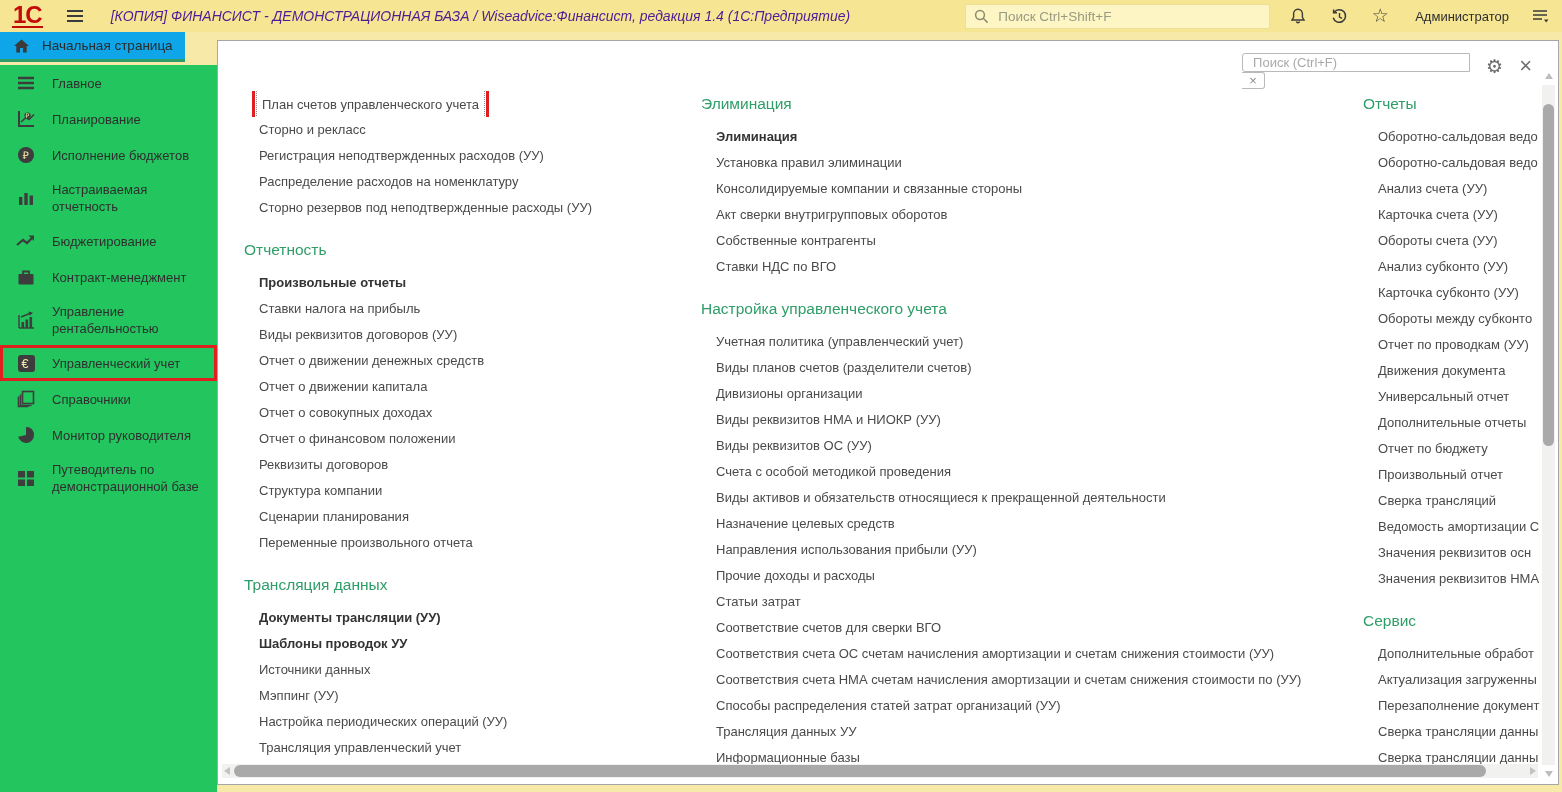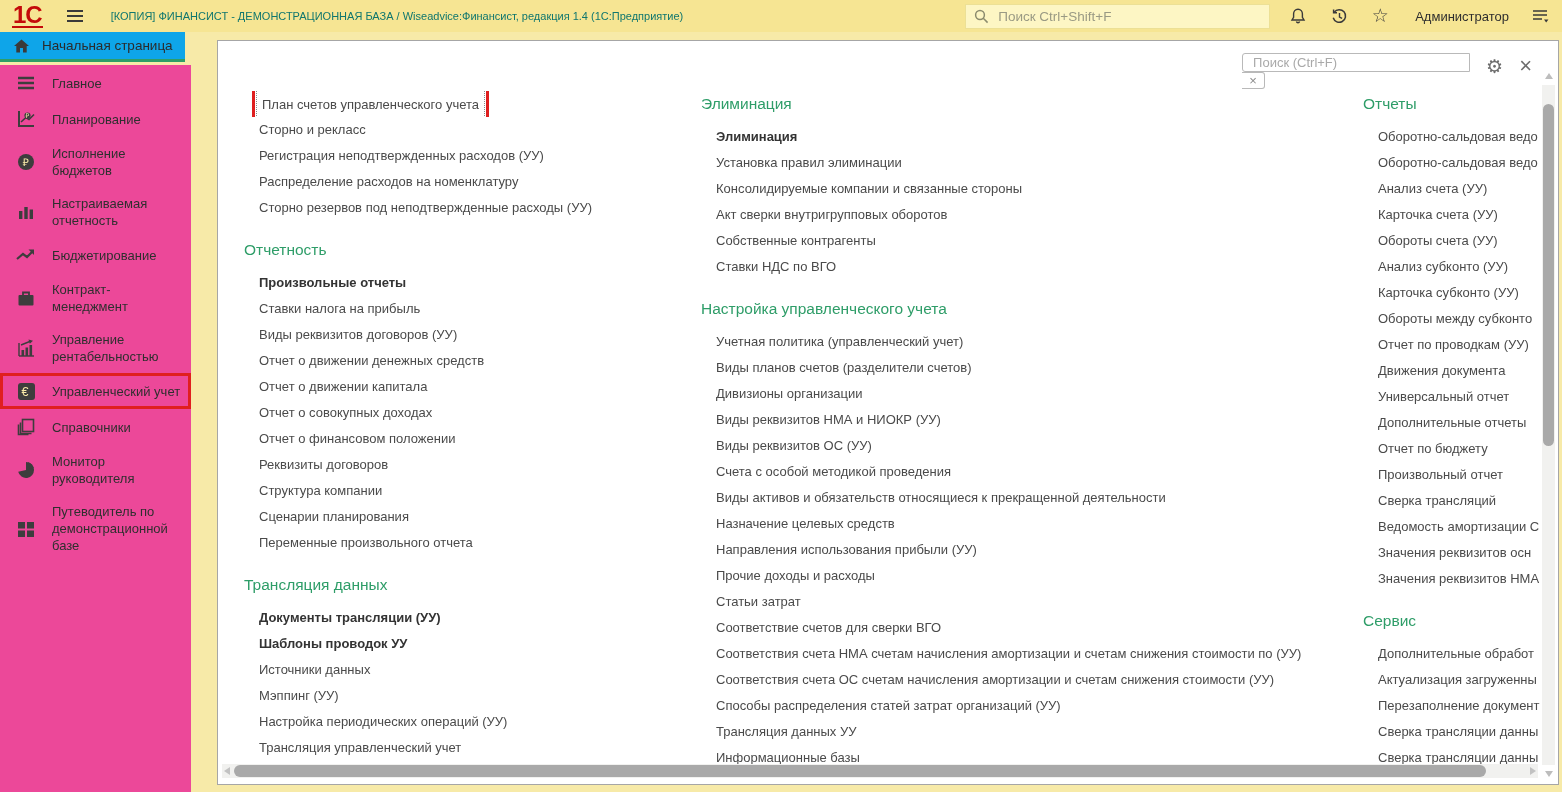--- a/index.html
+++ b/index.html
@@ -5,37 +5,37 @@
   html,body{margin:0;padding:0;background:#e9e9e9;}
   #app{position:relative;width:1562px;height:792px;background:#f7eaa8;
        font-family:"Liberation Sans","DejaVu Sans",sans-serif;overflow:hidden;
        box-sizing:border-box;}
   
   .topbar{position:absolute;left:0;top:0;width:1562px;height:32px;background:#f6e593;
           display:flex;align-items:center;padding:0 12px;box-sizing:border-box;}
   .logo{color:#c40a0a;font-weight:bold;font-size:24px;letter-spacing:-1px;
         border-bottom:2px solid #c40a0a;line-height:22px;padding:0 1px;}
   .tb-burger{margin-left:22px;display:flex;align-items:center;}
-  .tb-title{margin-left:26px;font-size:11px;color:#0f766e;white-space:nowrap;}
+  .tb-title{margin-left:26px;font-size:14px;color:#4c1d95;white-space:nowrap;font-style:italic;}
   .tb-search{margin-left:auto;width:305px;height:25px;background:#fdf6c4;border:1px solid #ece095;
              display:flex;align-items:center;gap:7px;padding:0 8px;box-sizing:border-box;}
   .tb-search input{flex:1;border:none;outline:none;background:transparent;font-size:13.5px;
                    color:#4a4a4a;font-family:inherit;}
   .tb-search input::placeholder{color:#9a9a84;}
   .tb-icons{display:flex;align-items:center;gap:21px;margin-left:18px;}
   .tb-ic{display:flex;align-items:center;justify-content:center;width:20px;height:20px;color:#3c3c3c;}
   .tb-star{font-size:19px;color:#3c3c3c;line-height:20px;}
   .tb-user{font-size:13px;color:#2e2e2e;margin-left:4px;white-space:nowrap;}
   
   .tab{position:absolute;left:0;top:32px;width:185px;height:30px;background:#0ea5e9;
        border-bottom:3px solid #2e9d68;display:flex;align-items:center;gap:12px;
        padding:0 0 0 13px;box-sizing:border-box;cursor:default;}
   .tab-label{font-size:13.5px;color:#2b2b2b;white-space:nowrap;}
   
-  .sidebar{position:absolute;left:0;top:65px;width:191px;bottom:0;background:#ec4899;}
+  .sidebar{position:absolute;left:0;top:65px;width:217px;bottom:0;background:#22c55e;}
   .side-item{display:flex;align-items:center;gap:16px;padding:8px 8px 8px 16px;cursor:pointer;}
   .side-item .s-ic{flex:0 0 20px;height:20px;display:flex;align-items:center;justify-content:center;}
   .side-label{font-size:13px;color:#2f2f2f;line-height:17px;max-width:160px;}
   .side-item.hl{outline:3px solid #e01f1f;outline-offset:-3px;}
   
   .main{position:absolute;left:217px;top:40px;width:1342px;height:745px;background:#fff;
         border:1px solid #a6a6a6;box-sizing:border-box;}
   .chead{position:absolute;top:12px;right:26px;display:flex;align-items:center;gap:16px;}
   .csearch{display:flex;align-items:stretch;height:26px;flex-direction:column;}
   .csearch .box{width:228px;border:1px solid #b9b9b9;border-radius:3px 0 0 3px;display:flex;
@@ -318,22 +318,22 @@
             <div class="item">Дивизионы организации</div>
             <div class="item">Виды реквизитов НМА и НИОКР (УУ)</div>
             <div class="item">Виды реквизитов ОС (УУ)</div>
             <div class="item">Счета с особой методикой проведения</div>
             <div class="item">Виды активов и обязательств относящиеся к прекращенной деятельности</div>
             <div class="item">Назначение целевых средств</div>
             <div class="item">Направления использования прибыли (УУ)</div>
             <div class="item">Прочие доходы и расходы</div>
             <div class="item">Статьи затрат</div>
             <div class="item">Соответствие счетов для сверки ВГО</div>
+            <div class="item">Соответствия счета ОС счетам начисления амортизации и счетам снижения стоимости (УУ)</div>
             <div class="item">Соответствия счета НМА счетам начисления амортизации и счетам снижения стоимости по (УУ)</div>
-            <div class="item">Соответствия счета ОС счетам начисления амортизации и счетам снижения стоимости (УУ)</div>
             <div class="item">Способы распределения статей затрат организаций (УУ)</div>
             <div class="item">Трансляция данных УУ</div>
             <div class="item">Информационные базы</div>
           </div>
         </div>
         <div class="col col3">
           <div class="sec">
             <div class="sec-title">Отчеты</div>
             <div class="item">Оборотно-сальдовая ведо</div>
             <div class="item">Оборотно-сальдовая ведо</div>

